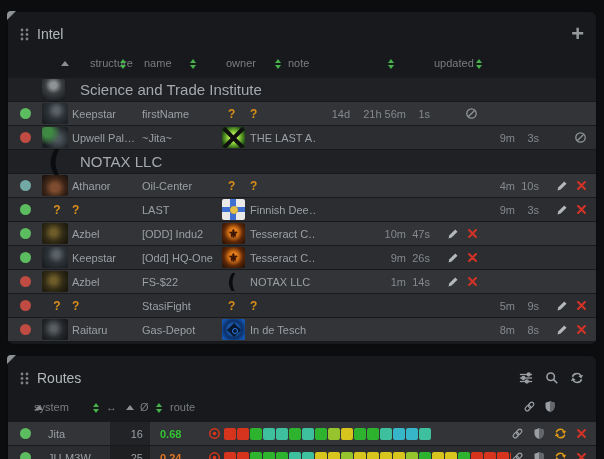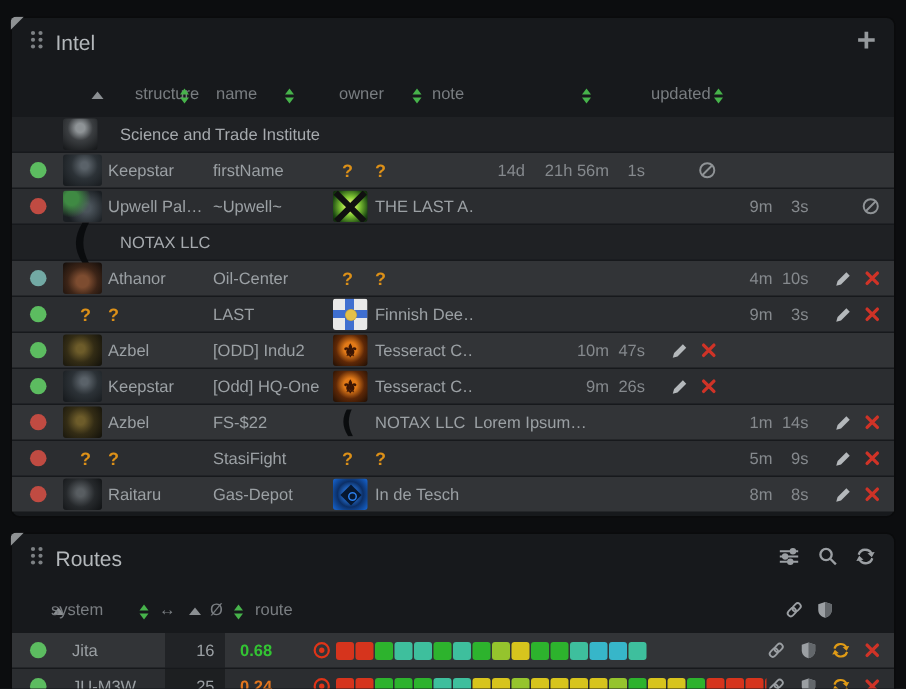--- a/index.html
+++ b/index.html
@@ -14,21 +14,21 @@
     background:#17191c;border-radius:5px;
     box-shadow:0 0 0 1px #0a0b0c;
   }
   #intel-panel{top:12px;height:332px}
   #routes-panel{top:356px;height:150px}
   .fold{
     position:absolute;top:-1px;left:-1px;width:0;height:0;
     border-top:9px solid #8f9294;border-right:9px solid transparent;
     border-top-left-radius:4px;
   }
-  .panel-head{display:flex;align-items:flex-start;height:28px;padding:8px 12px 0 12px;color:#b4b8bb;font-size:14px}
+  .panel-head{display:flex;align-items:center;height:28px;padding:8px 12px 0 12px;color:#b4b8bb;font-size:14px}
   .drag{margin-right:8px;display:flex;cursor:grab}
   .add-btn{margin-left:auto;color:#95999c;font-size:22px;font-weight:bold;line-height:14px;cursor:pointer}
   .head-icons{margin-left:auto;display:flex;gap:11px;align-items:center}
   .head-icons .hi{cursor:pointer;display:flex}
 
   .thead{position:relative;height:24px;margin-top:4px;font-size:11px;color:#797d81}
   .thead .lbl{position:absolute;top:5px;white-space:nowrap}
   .tri-up{position:absolute;width:0;height:0;border-left:4px solid transparent;border-right:4px solid transparent;border-bottom:5px solid #8b8f92}
   .sort-pair{position:absolute;display:flex;flex-direction:column;gap:2px;cursor:pointer}
   .sort-pair i{width:0;height:0;border-left:3.5px solid transparent;border-right:3.5px solid transparent;display:block}
@@ -52,21 +52,21 @@
   .c-oname{width:66px}
   .c-note{flex:1 1 auto;min-width:0}
   .c-t1{width:34px;justify-content:flex-end;color:#85898d}
   .c-t2{width:56px;justify-content:flex-end;color:#85898d}
   .c-t3{width:24px;justify-content:flex-end;color:#85898d}
   .c-actions{width:48px;justify-content:flex-end;gap:8px;padding-right:9px;overflow:visible}
   .c-actions .act{display:flex;cursor:pointer}
   .q{color:#dc9018;font-weight:bold;font-size:12px}
   .c-simg .q{margin:0 auto}
   .c-ologo .q{margin-left:6px}
-  .group .glabel{margin-left:8px;font-size:11px}
+  .group .glabel{margin-left:8px;font-size:15px}
 
   
   .s-keepstar{background:radial-gradient(circle at 55% 35%,#5a6269 0 12%,#2c3237 45%,#14171a 100%)}
   .s-upwell{background:radial-gradient(circle at 22% 25%,#3f8a43 0 18%,rgba(0,0,0,0) 50%),radial-gradient(circle at 60% 55%,#4b545b 0 15%,#1a1e22 70%)}
   .s-athanor{background:radial-gradient(ellipse at 50% 60%,#7d4c30 0 22%,#3c2417 55%,#120d0a 100%)}
   .s-azbel{background:radial-gradient(circle at 45% 45%,#6d5c2a 0 15%,#332c15 50%,#11100a 100%)}
   .s-raitaru{background:radial-gradient(circle at 45% 45%,#585d61 0 14%,#26292c 52%,#0f1113 100%)}
   
   .o-sti{background:radial-gradient(circle at 50% 30%,#8e9396 0 16%,#3b3e41 45%,#131517 100%)}
   .o-lasta{background:radial-gradient(circle at 50% 50%,#eef27a 0 12%,#86cd36 38%,#1c4a12 78%,#0b1e09 100%)}
@@ -184,21 +184,21 @@
         </span>
       </div>
       <div class="row item dark">
         <span class="c c-status">
           <span class="dot" style="background: rgb(192, 75, 66);"></span>
         </span>
         <span class="c c-simg">
           <span class="s-img s-upwell"></span>
         </span>
         <span class="c c-stype">Upwell Pal…</span>
-        <span class="c c-name">~Upwell~</span>
+        <span class="c c-name">~Jita~</span>
         <span class="c c-ologo">
           <span class="olog o-lasta"></span>
         </span>
         <span class="c c-oname">THE LAST A…</span>
         <span class="c c-note"></span>
         <span class="c c-t1"></span>
         <span class="c c-t2">9m</span>
         <span class="c c-t3">3s</span>
         <span class="c c-actions">
           <span class="act">
@@ -348,21 +348,20 @@
         </span>
         <span class="c c-simg">
           <span class="s-img s-azbel"></span>
         </span>
         <span class="c c-stype">Azbel</span>
         <span class="c c-name">FS-$22</span>
         <span class="c c-ologo">
           <span class="crescent small">(</span>
         </span>
         <span class="c c-oname">NOTAX LLC</span>
-        <span class="c c-note">Lorem Ipsum…</span>
         <span class="c c-t1"></span>
         <span class="c c-t2">1m</span>
         <span class="c c-t3">14s</span>
         <span class="c c-actions">
           <span class="act">
             <svg width="12" height="12" viewBox="0 0 16 16" fill="#b4b8bb">
               <path d="M2 14l1.2-4.2L11 2l3 3-7.8 7.8L2 14z"></path>
             </svg>
           </span>
           <span class="act">

